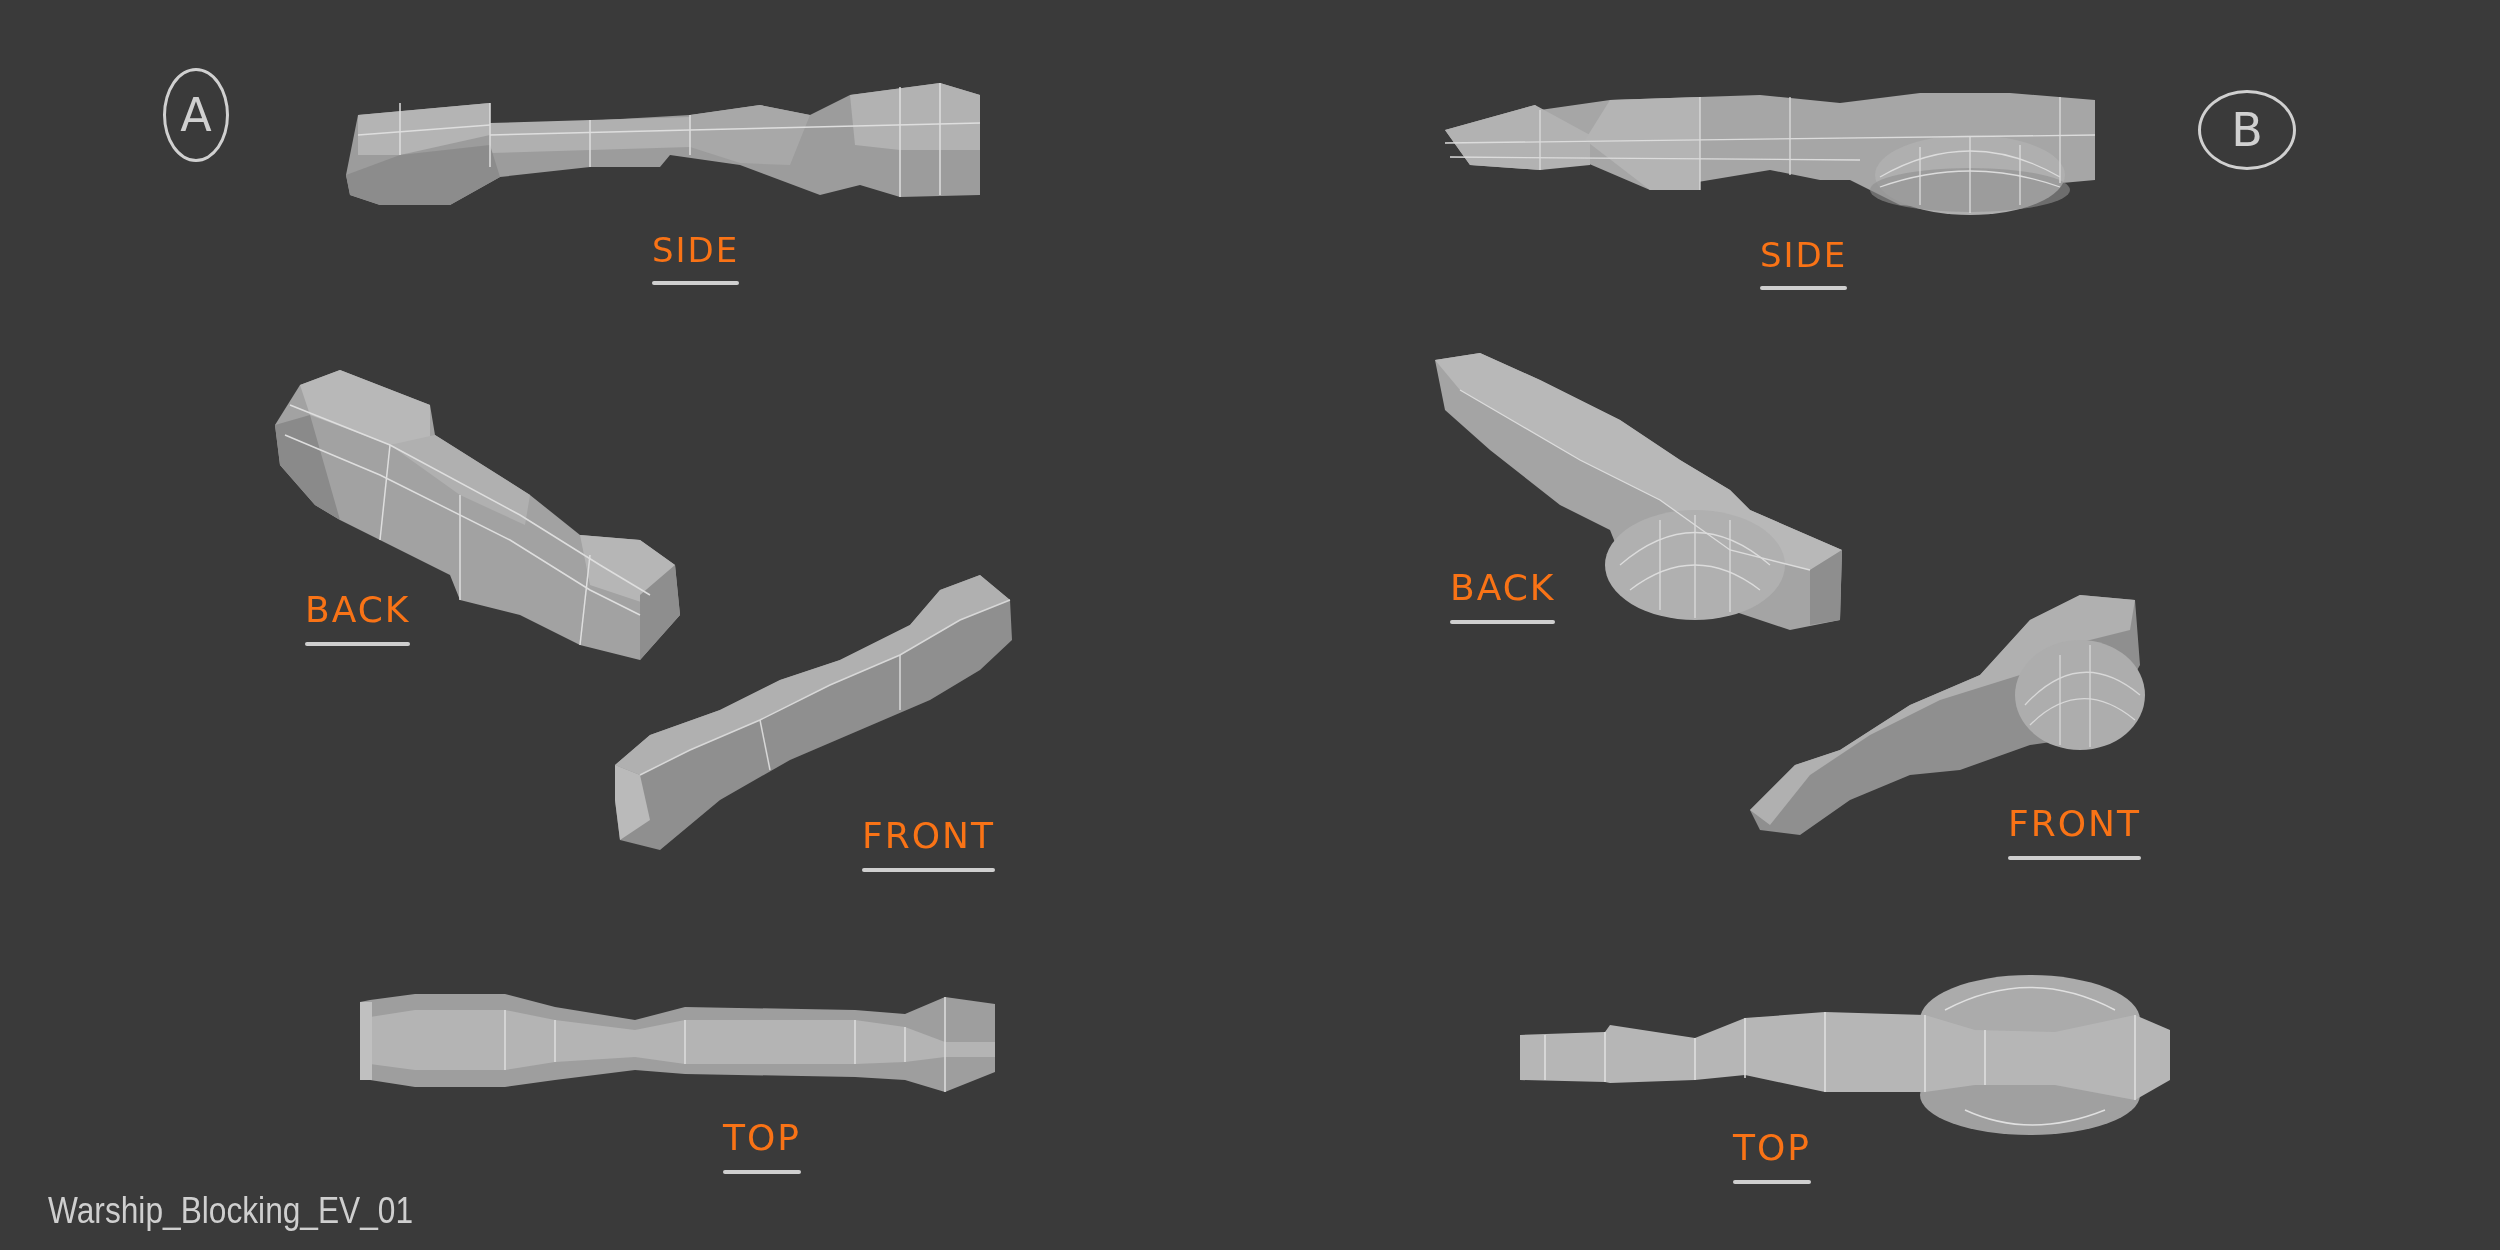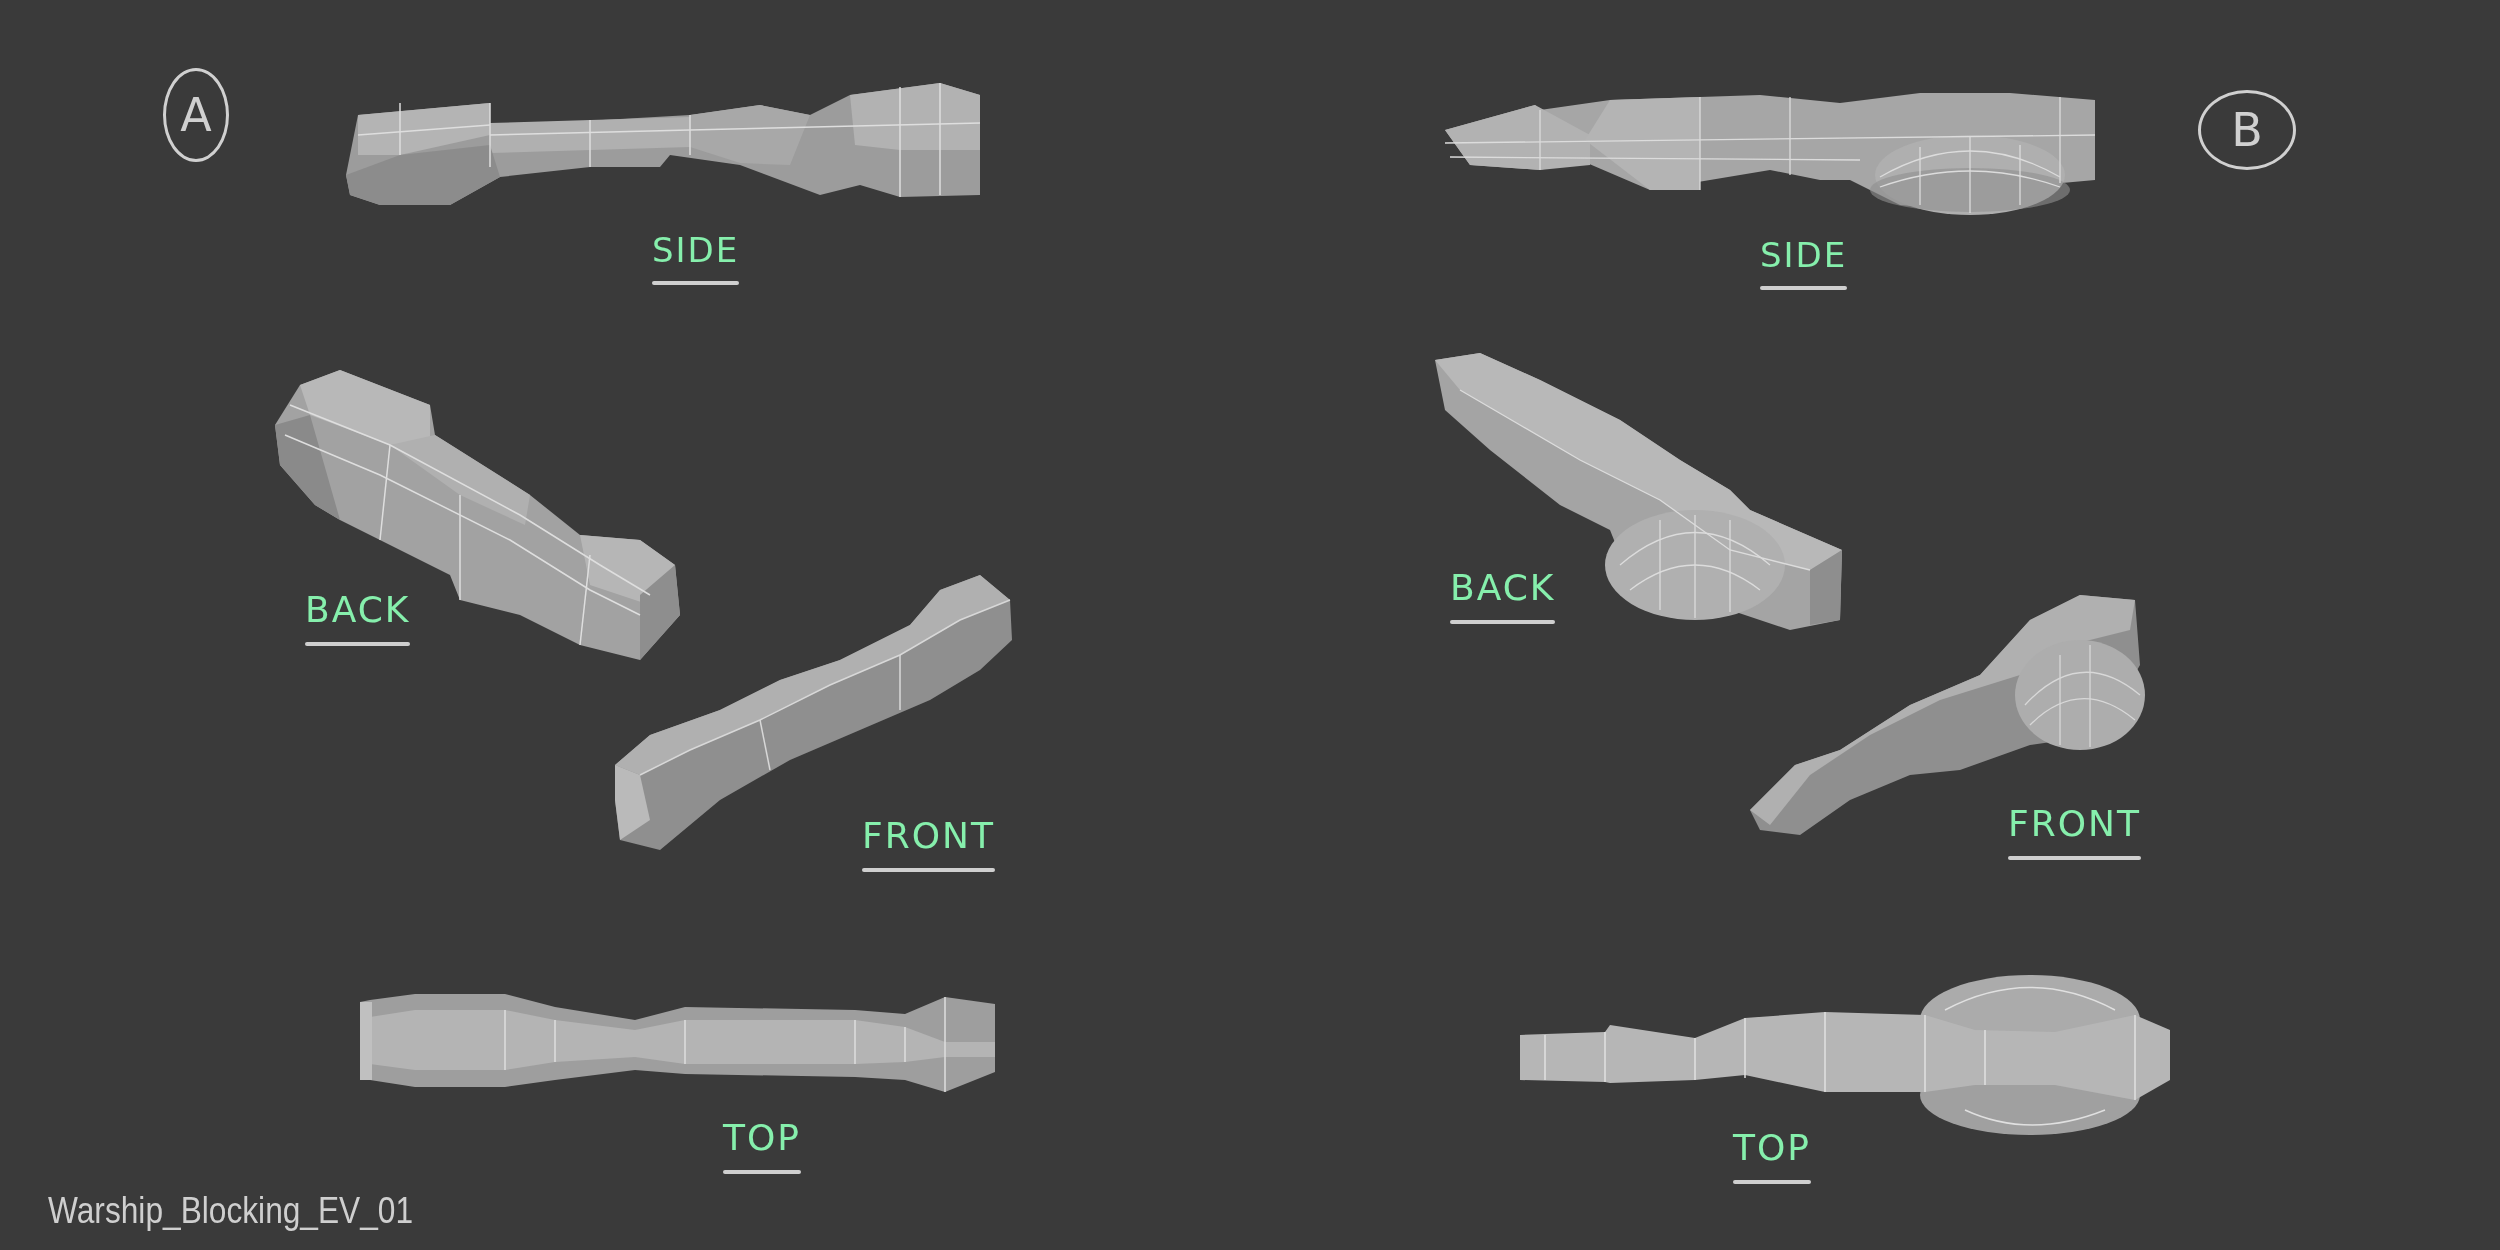--- a/index.html
+++ b/index.html
@@ -1,21 +1,21 @@
 <!DOCTYPE html>
 <html><head>
 <meta charset="utf-8">
 <style>
   html, body { margin:0; padding:0; }
   body {
     width:2500px; height:1250px; background:#3a3a3a; position:relative; overflow:hidden;
     font-family:"Liberation Sans", sans-serif;
   }
   .hand {
-    position:absolute; color:#86efac; font-family:"DejaVu Sans", sans-serif;
+    position:absolute; color:#f97316; font-family:"DejaVu Sans", sans-serif;
     font-weight:normal; letter-spacing:2px; line-height:1;
   }
   .hand .ul { display:block; height:4px; background:#cfcfcf; margin-top:14px; border-radius:2px; }
   .title {
     position:absolute; left:48px; top:1190px; color:#cfcfcf; font-size:36px;
     font-family:"Liberation Sans Narrow","Liberation Sans", sans-serif; letter-spacing:0px;
     transform:scaleX(0.88); transform-origin:left;
   }
   svg { position:absolute; overflow:visible; }
   .circle-letter {

